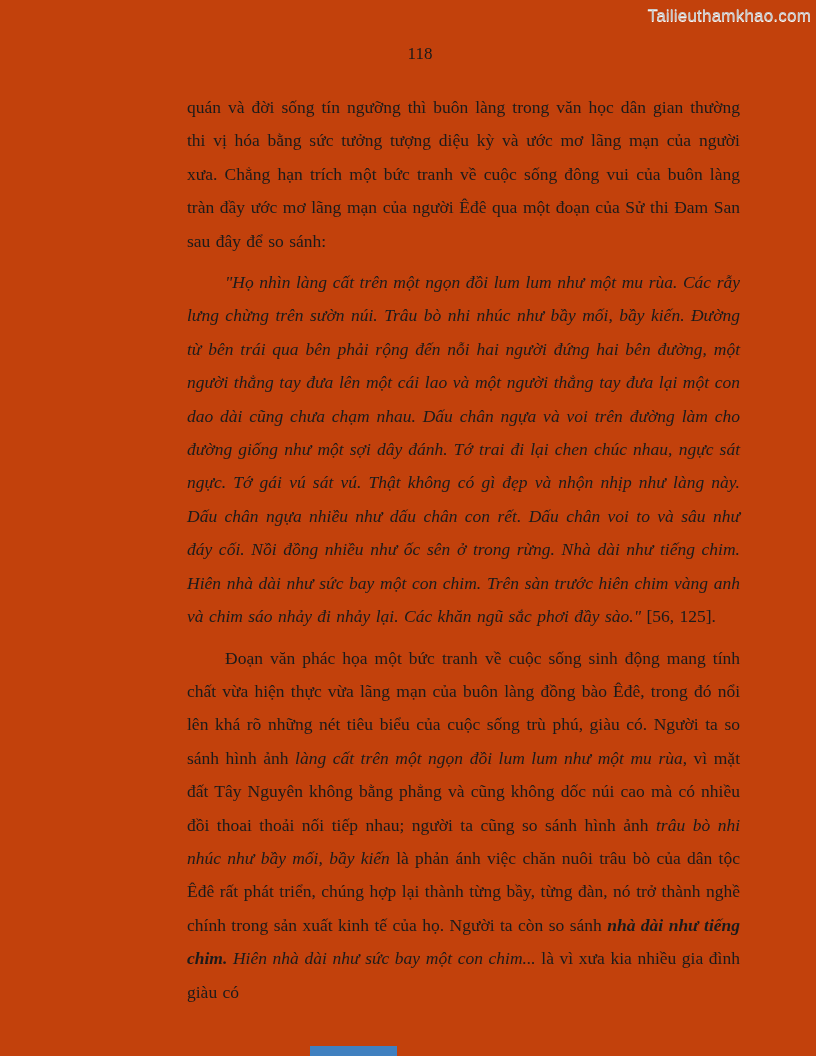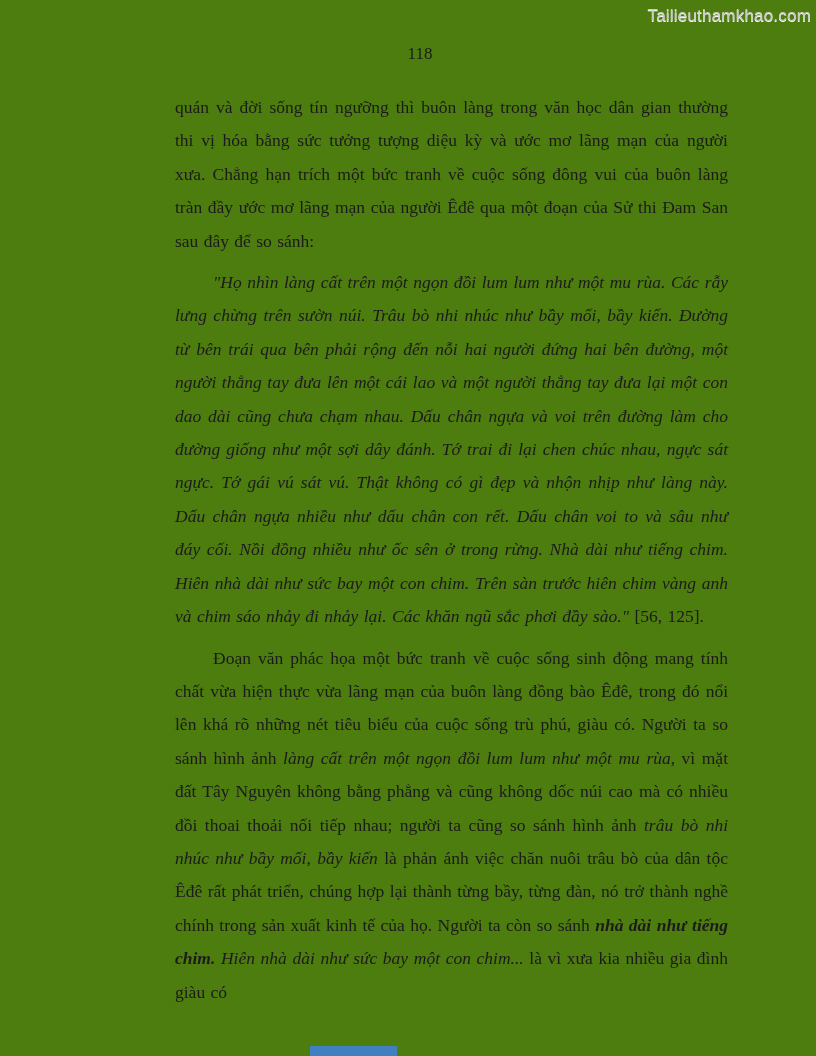--- a/index.html
+++ b/index.html
@@ -1,20 +1,20 @@
 <!DOCTYPE html>
 <html lang="vi"><head>
 <meta charset="utf-8">
 <style>
   html,body{margin:0;padding:0;}
   .page{
     position:relative;
     width:816px;
     height:1056px;
-    background:#4d7c0f;
+    background:#c2410c;
     overflow:hidden;
     font-family:"Liberation Serif","DejaVu Serif",serif;
     color:#1b1b1b;
   }
   .watermark{
     position:absolute;
     top:6px;
     right:5px;
     font-family:"Liberation Sans","DejaVu Sans",sans-serif;
     font-size:17px;
@@ -26,21 +26,21 @@
     position:absolute;
     top:44px;
     left:12px;
     width:100%;
     text-align:center;
     font-size:17px;
     color:#1b1b1b;
   }
   .content{
     position:absolute;
-    left:175px;
+    left:187px;
     top:91px;
     width:553px;
     font-family:Liberation Serif, serif;
   }
   .para{
     margin:0;
     text-align:justify;
     font-size:17.5px;
     line-height:33.4px;
     word-spacing:1px;

